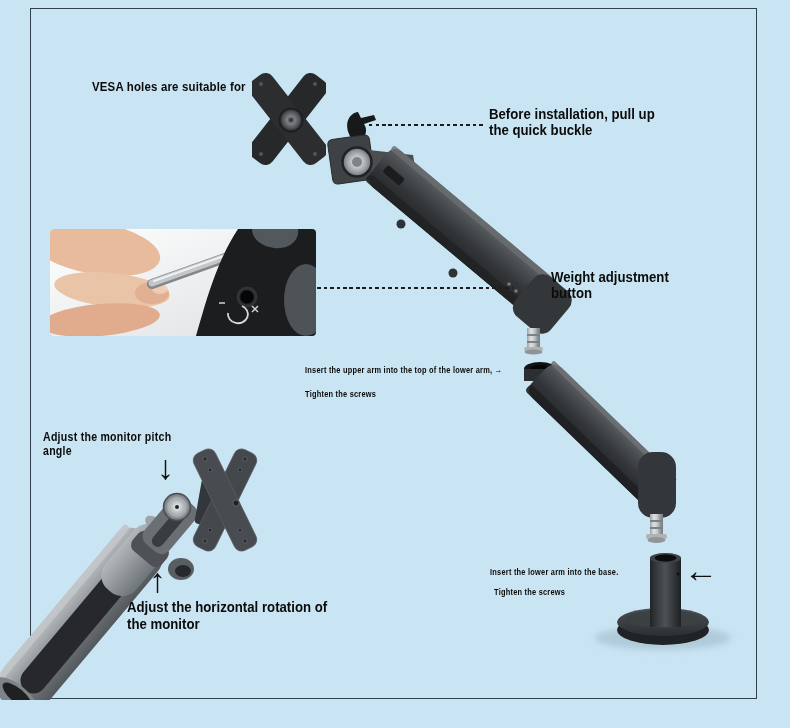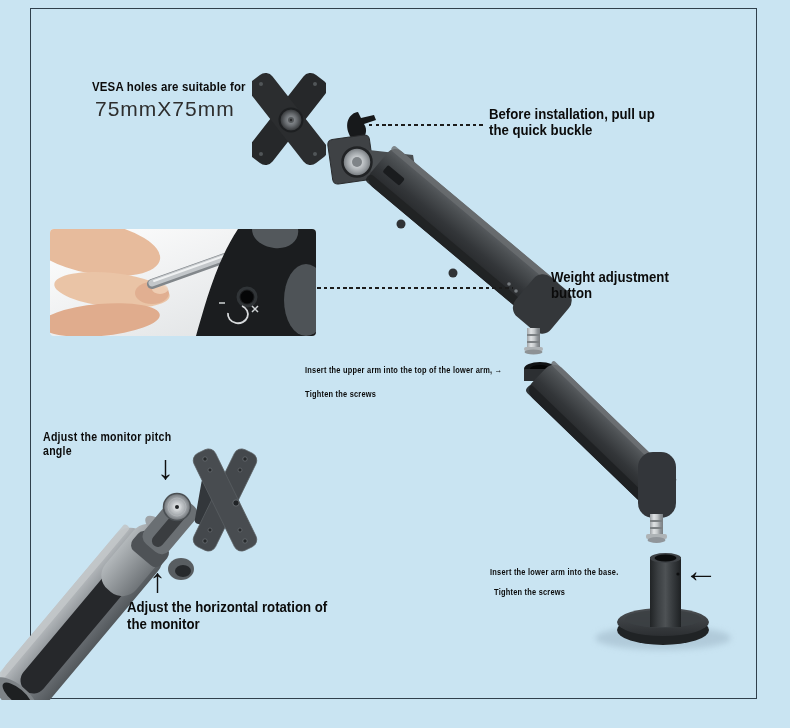--- a/index.html
+++ b/index.html
@@ -104,21 +104,20 @@
       <filter id="fBlur" x="-40%" y="-40%" width="180%" height="180%">
         <feGaussianBlur stdDeviation="3.2"></feGaussianBlur>
       </filter>
     </defs>
   </svg>
 
   <div class="abs frame"></div>
 
   <div class="abs lbl cond" id="vesa-title">VESA holes are suitable for</div>
   <div class="abs" id="vesa-sizes">
-    <div>75mmX75mm</div>
   </div>
 
   <svg class="abs" style="left:252px;top:72px" width="74" height="94" viewBox="252 72 74 94">
     <g>
       <rect x="-14" y="-52" width="28" height="104" rx="9" transform="translate(288,119) rotate(38)" fill="#26282a"></rect>
       <rect x="-14" y="-52" width="28" height="104" rx="9" transform="translate(288,119) rotate(-38)" fill="#2b2d2f"></rect>
       <circle cx="261" cy="84" r="2" fill="#515558"></circle>
       <circle cx="315" cy="84" r="2" fill="#515558"></circle>
       <circle cx="261" cy="154" r="2" fill="#515558"></circle>
       <circle cx="315" cy="154" r="2" fill="#515558"></circle>

